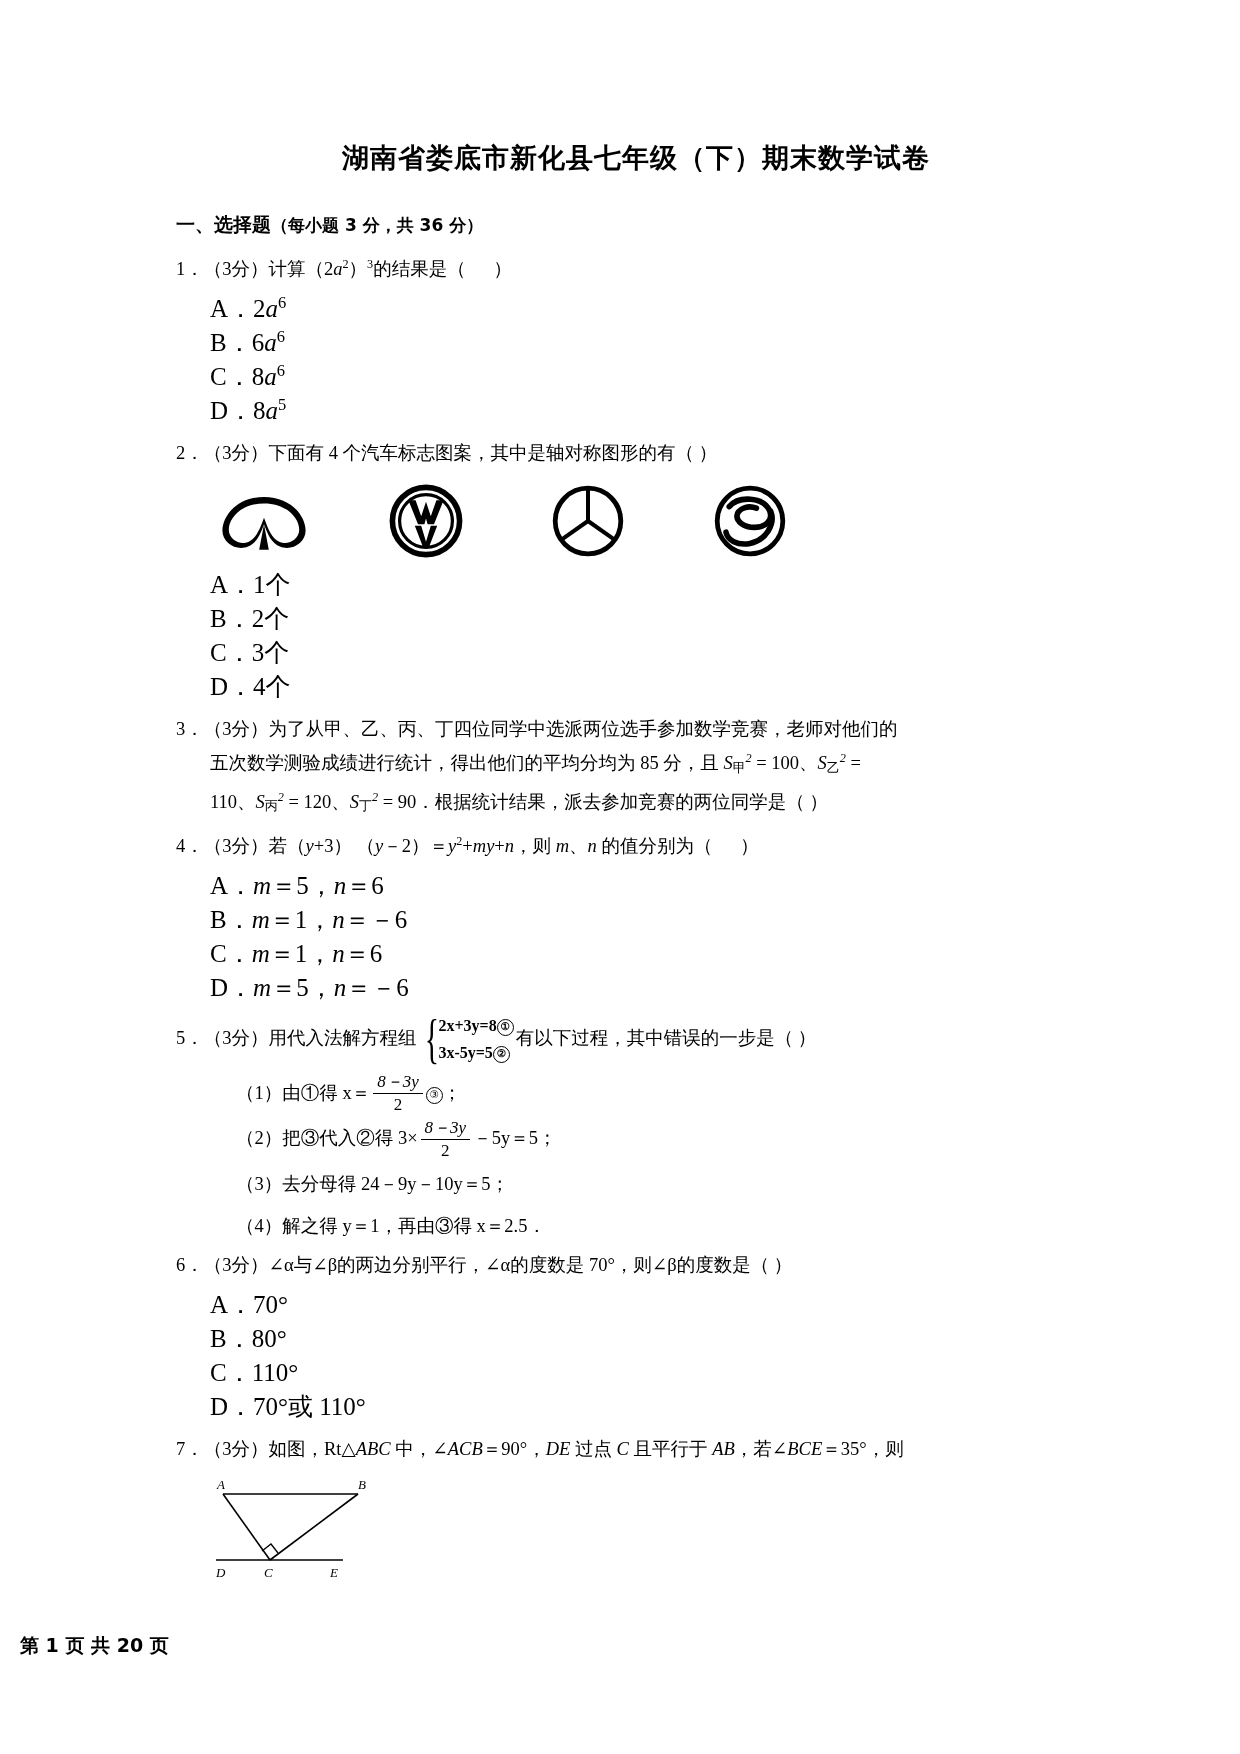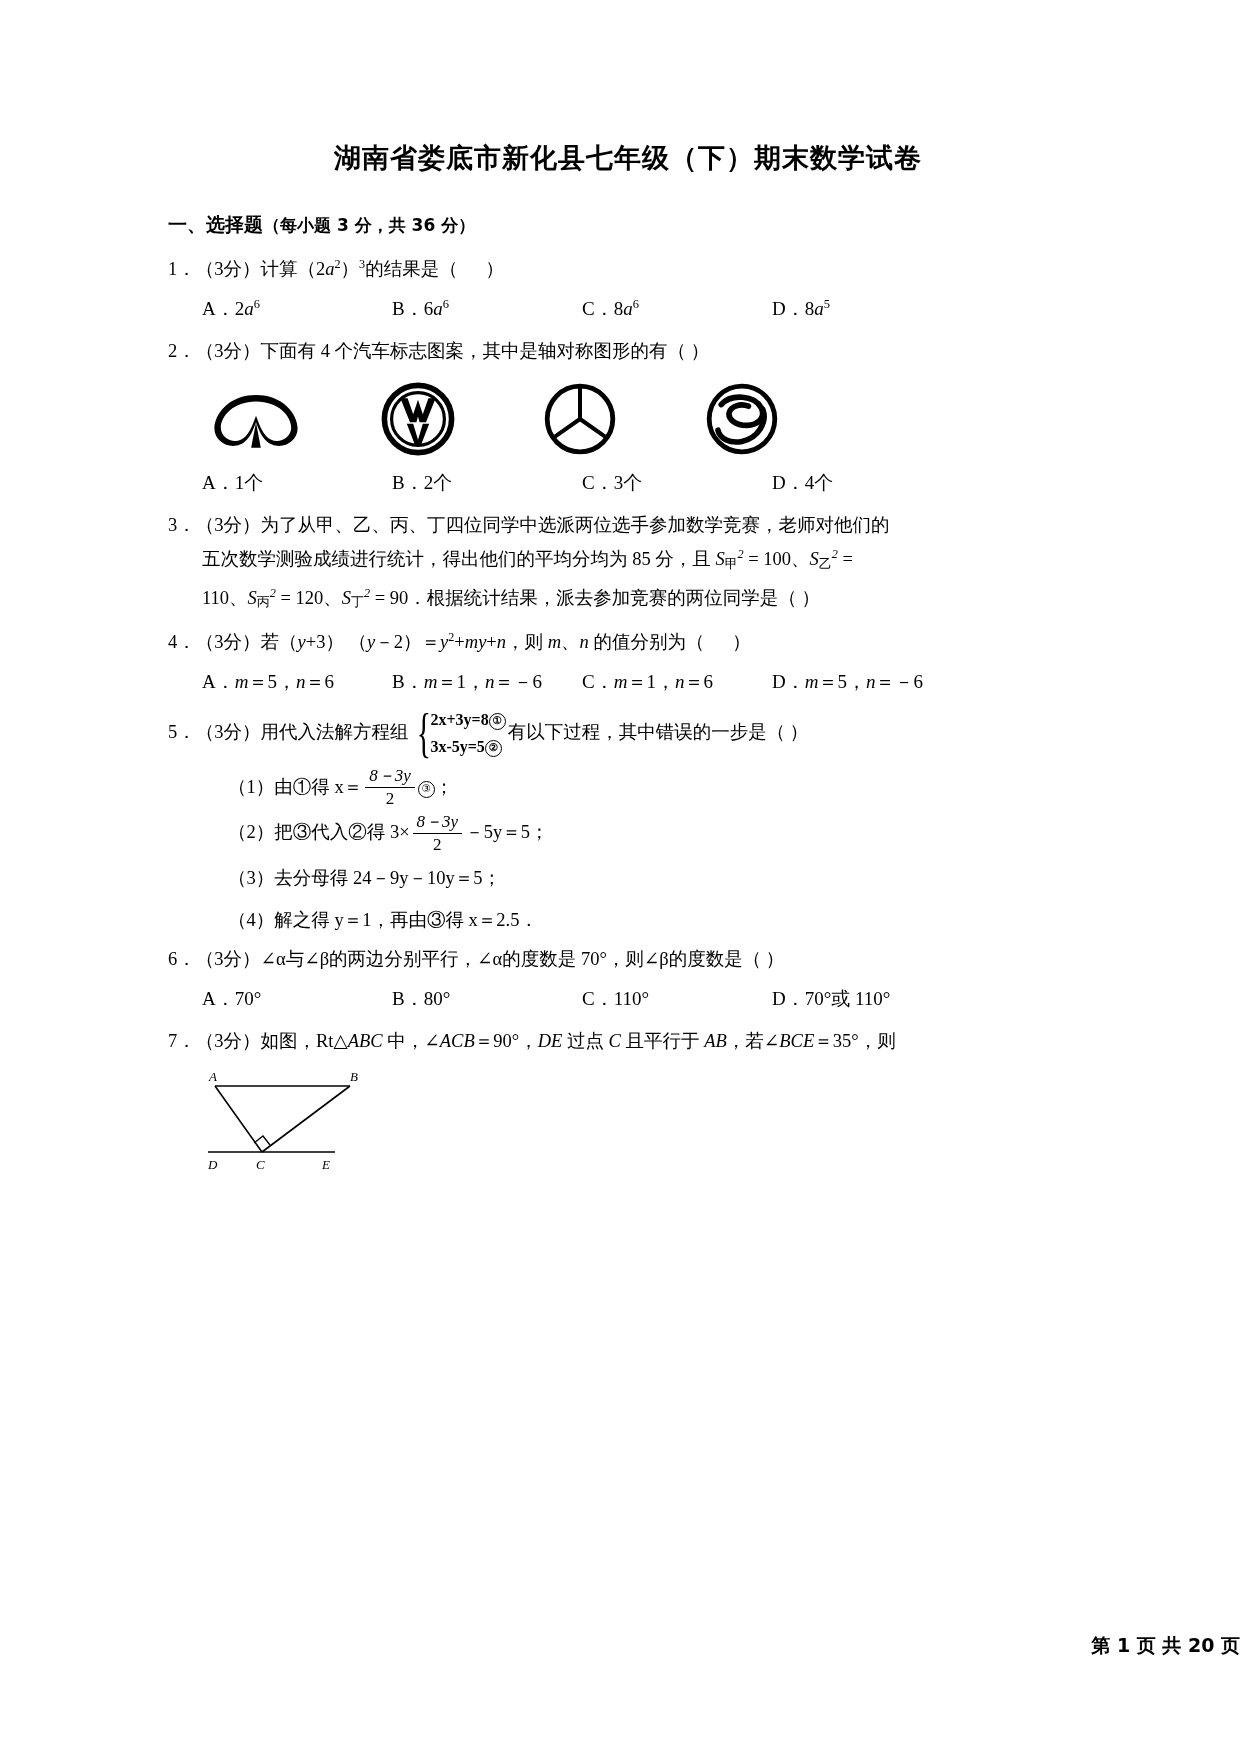--- a/index.html
+++ b/index.html
@@ -17,21 +17,21 @@
   }
   .page {
     position: relative;
     width: 1240px;
     height: 1754px;
     box-sizing: border-box;
     padding: 0;
   }
   .content {
     position: absolute;
-    left: 168px;
+    left: 176px;
     top: 140px;
     width: 920px;
   }
   .doc-title {
     font-family: "DejaVu Sans", "Liberation Sans", sans-serif;
     font-weight: bold;
     font-size: 27px;
     text-align: center;
     letter-spacing: 1px;
     margin: 0 0 36px 0;
@@ -54,24 +54,25 @@
   .q-line {
     display: block;
     font-size: 18.5px;
     line-height: 34px;
   }
   .indent {
     padding-left: 34px;
   }
   .opts {
     display: flex;
-    font-size: 19px;
+    font-size: 25px;
     line-height: 34px;
     padding-left: 34px;
     margin: 2px 0 8px 0;
+    flex-direction: column;
   }
   .opt {
     white-space: nowrap;
   }
   .opts.w4 .opt { width: 190px; }
   .opts.w4b .opt { width: 190px; }
   .opts.w4c .opt { width: 186px; }
   i, .it {
     font-style: italic;
   }
@@ -155,21 +156,21 @@
   }
   .fig-tri {
     padding-left: 22px;
     margin-top: 6px;
   }
   .footer {
     position: absolute;
     left: 0;
     right: 0;
     bottom: 95px;
-    text-align: right;
+    text-align: left;
     font-family: "DejaVu Sans", "Liberation Sans", sans-serif;
     font-weight: bold;
     font-size: 19px;
     padding-left: 20px;
   }
   .sqvar {
     font-style: italic;
   }
   .sqvar .sublbl {
     font-style: normal;

